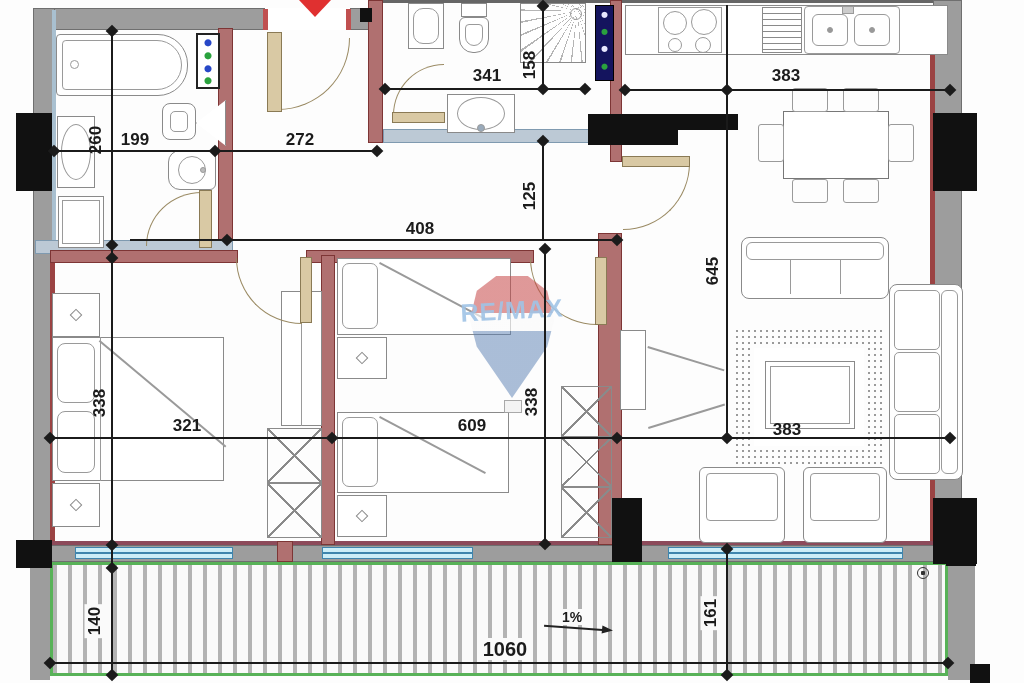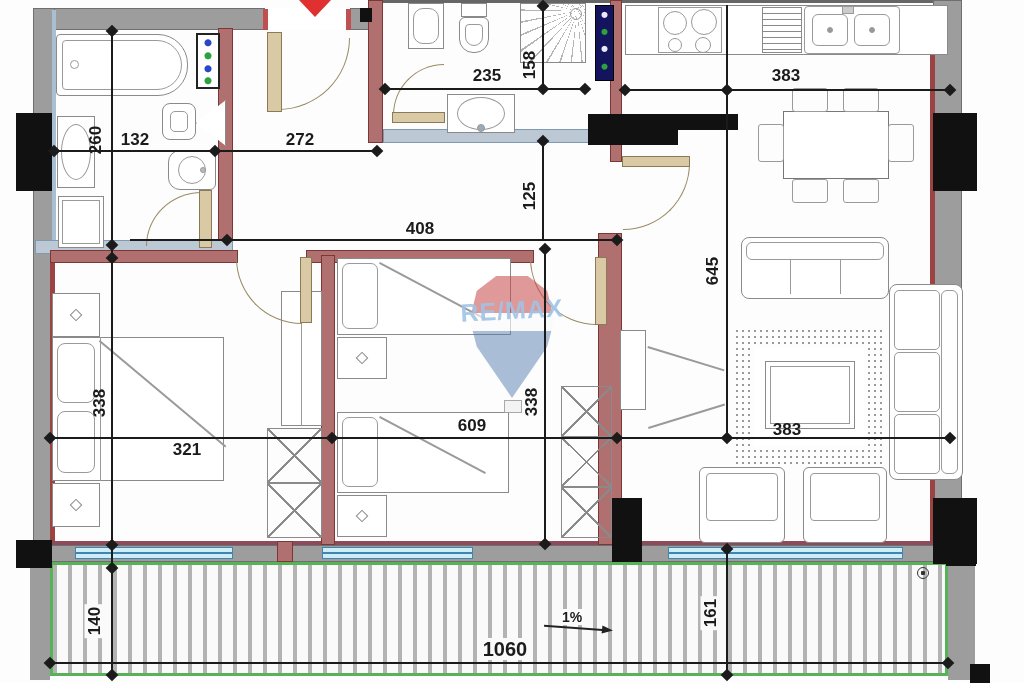--- a/index.html
+++ b/index.html
@@ -283,30 +283,30 @@
   <div class="dm" style="left:543px;top:89px;"></div>
   <div class="dm" style="left:543px;top:141px;"></div>
   <div class="dm" style="left:545px;top:249px;"></div>
   <div class="dm" style="left:545px;top:544px;"></div>
   <div class="dm" style="left:727px;top:90px;"></div>
   <div class="dm" style="left:727px;top:438px;"></div>
   <div class="dm" style="left:727px;top:549px;"></div>
   <div class="dm" style="left:727px;top:675px;"></div>
 
   <div class="dt v" style="left:95px;top:140px;">260</div>
-  <div class="dt" style="left:135px;top:139px;">132</div>
+  <div class="dt" style="left:135px;top:139px;">199</div>
   <div class="dt" style="left:300px;top:139px;">272</div>
-  <div class="dt" style="left:487px;top:75px;">235</div>
+  <div class="dt" style="left:487px;top:75px;">341</div>
   <div class="dt v" style="left:529px;top:65px;">158</div>
   <div class="dt" style="left:786px;top:75px;">383</div>
   <div class="dt v" style="left:529px;top:196px;">125</div>
   <div class="dt" style="left:420px;top:228px;">408</div>
   <div class="dt v" style="left:712px;top:271px;">645</div>
   <div class="dt v" style="left:99px;top:403px;">338</div>
-  <div class="dt" style="left:187px;top:449px;">321</div>
+  <div class="dt" style="left:187px;top:425px;">321</div>
   <div class="dt" style="left:472px;top:425px;">609</div>
   <div class="dt v" style="left:531px;top:402px;">338</div>
   <div class="dt" style="left:787px;top:429px;">383</div>
   <div class="dt v wbg" style="left:94px;top:621px;">140</div>
   <div class="dt big wbg" style="left:505px;top:649px;">1060</div>
   <div class="dt v wbg" style="left:710px;top:613px;">161</div>
 
   <div class="dt wbg" style="left:572px;top:617px;font-size:14px;">1%</div>
   <div class="slope-line" style="left:544px;top:627px;width:62px;"></div>
   <div class="slope-head" style="left:602px;top:626px;"></div>

